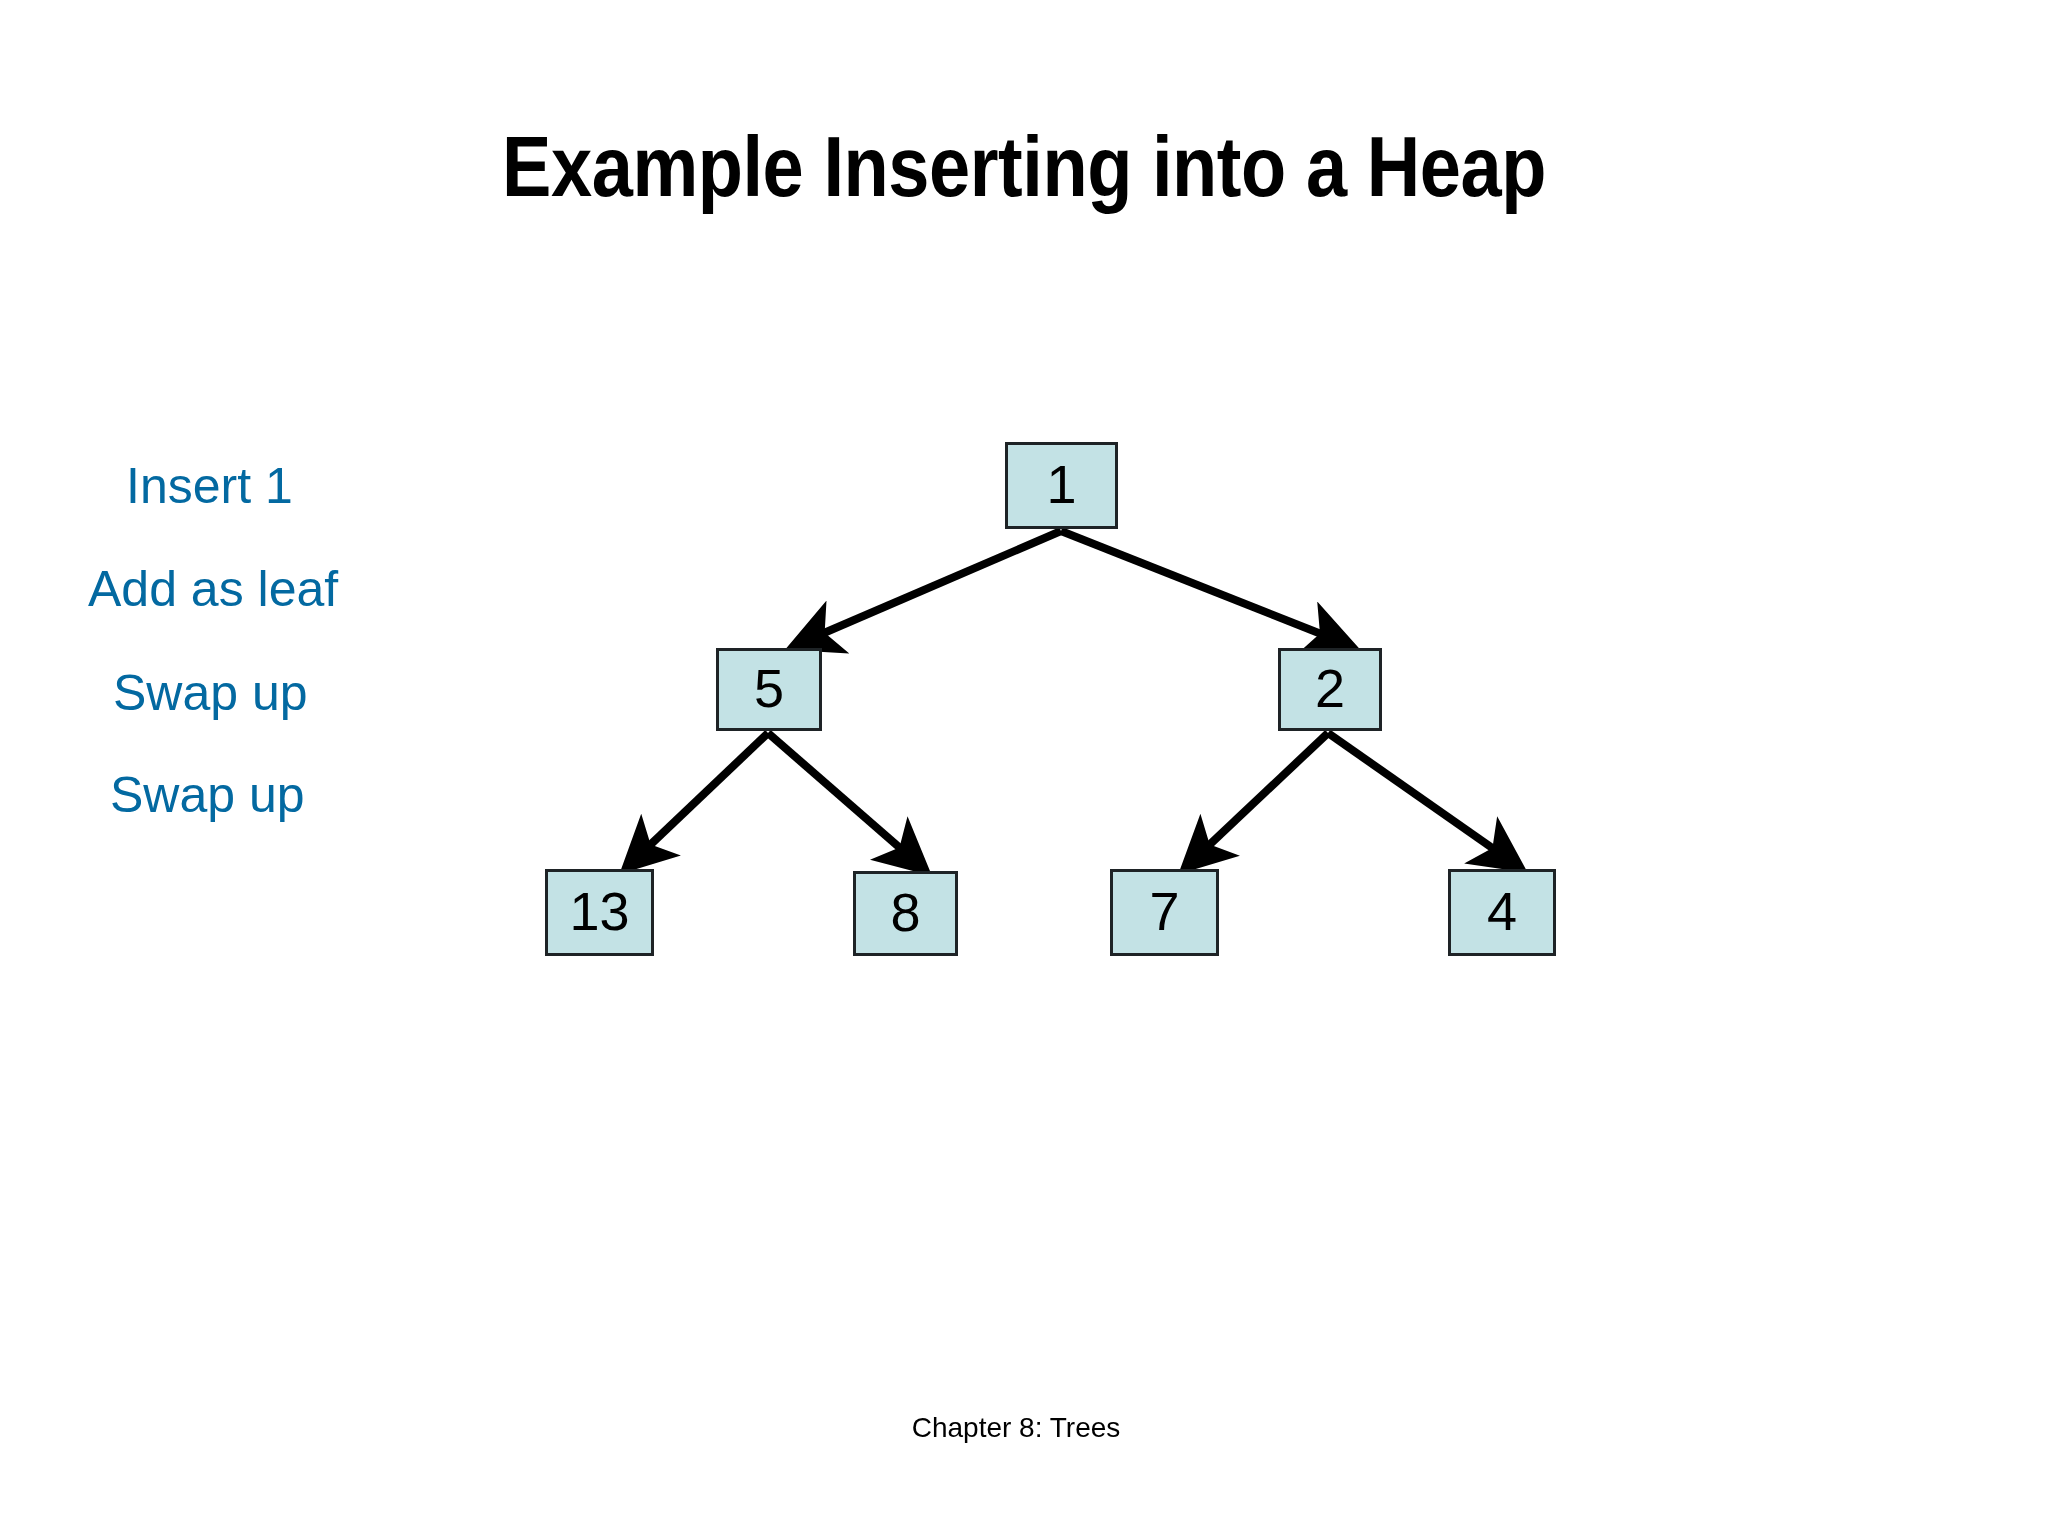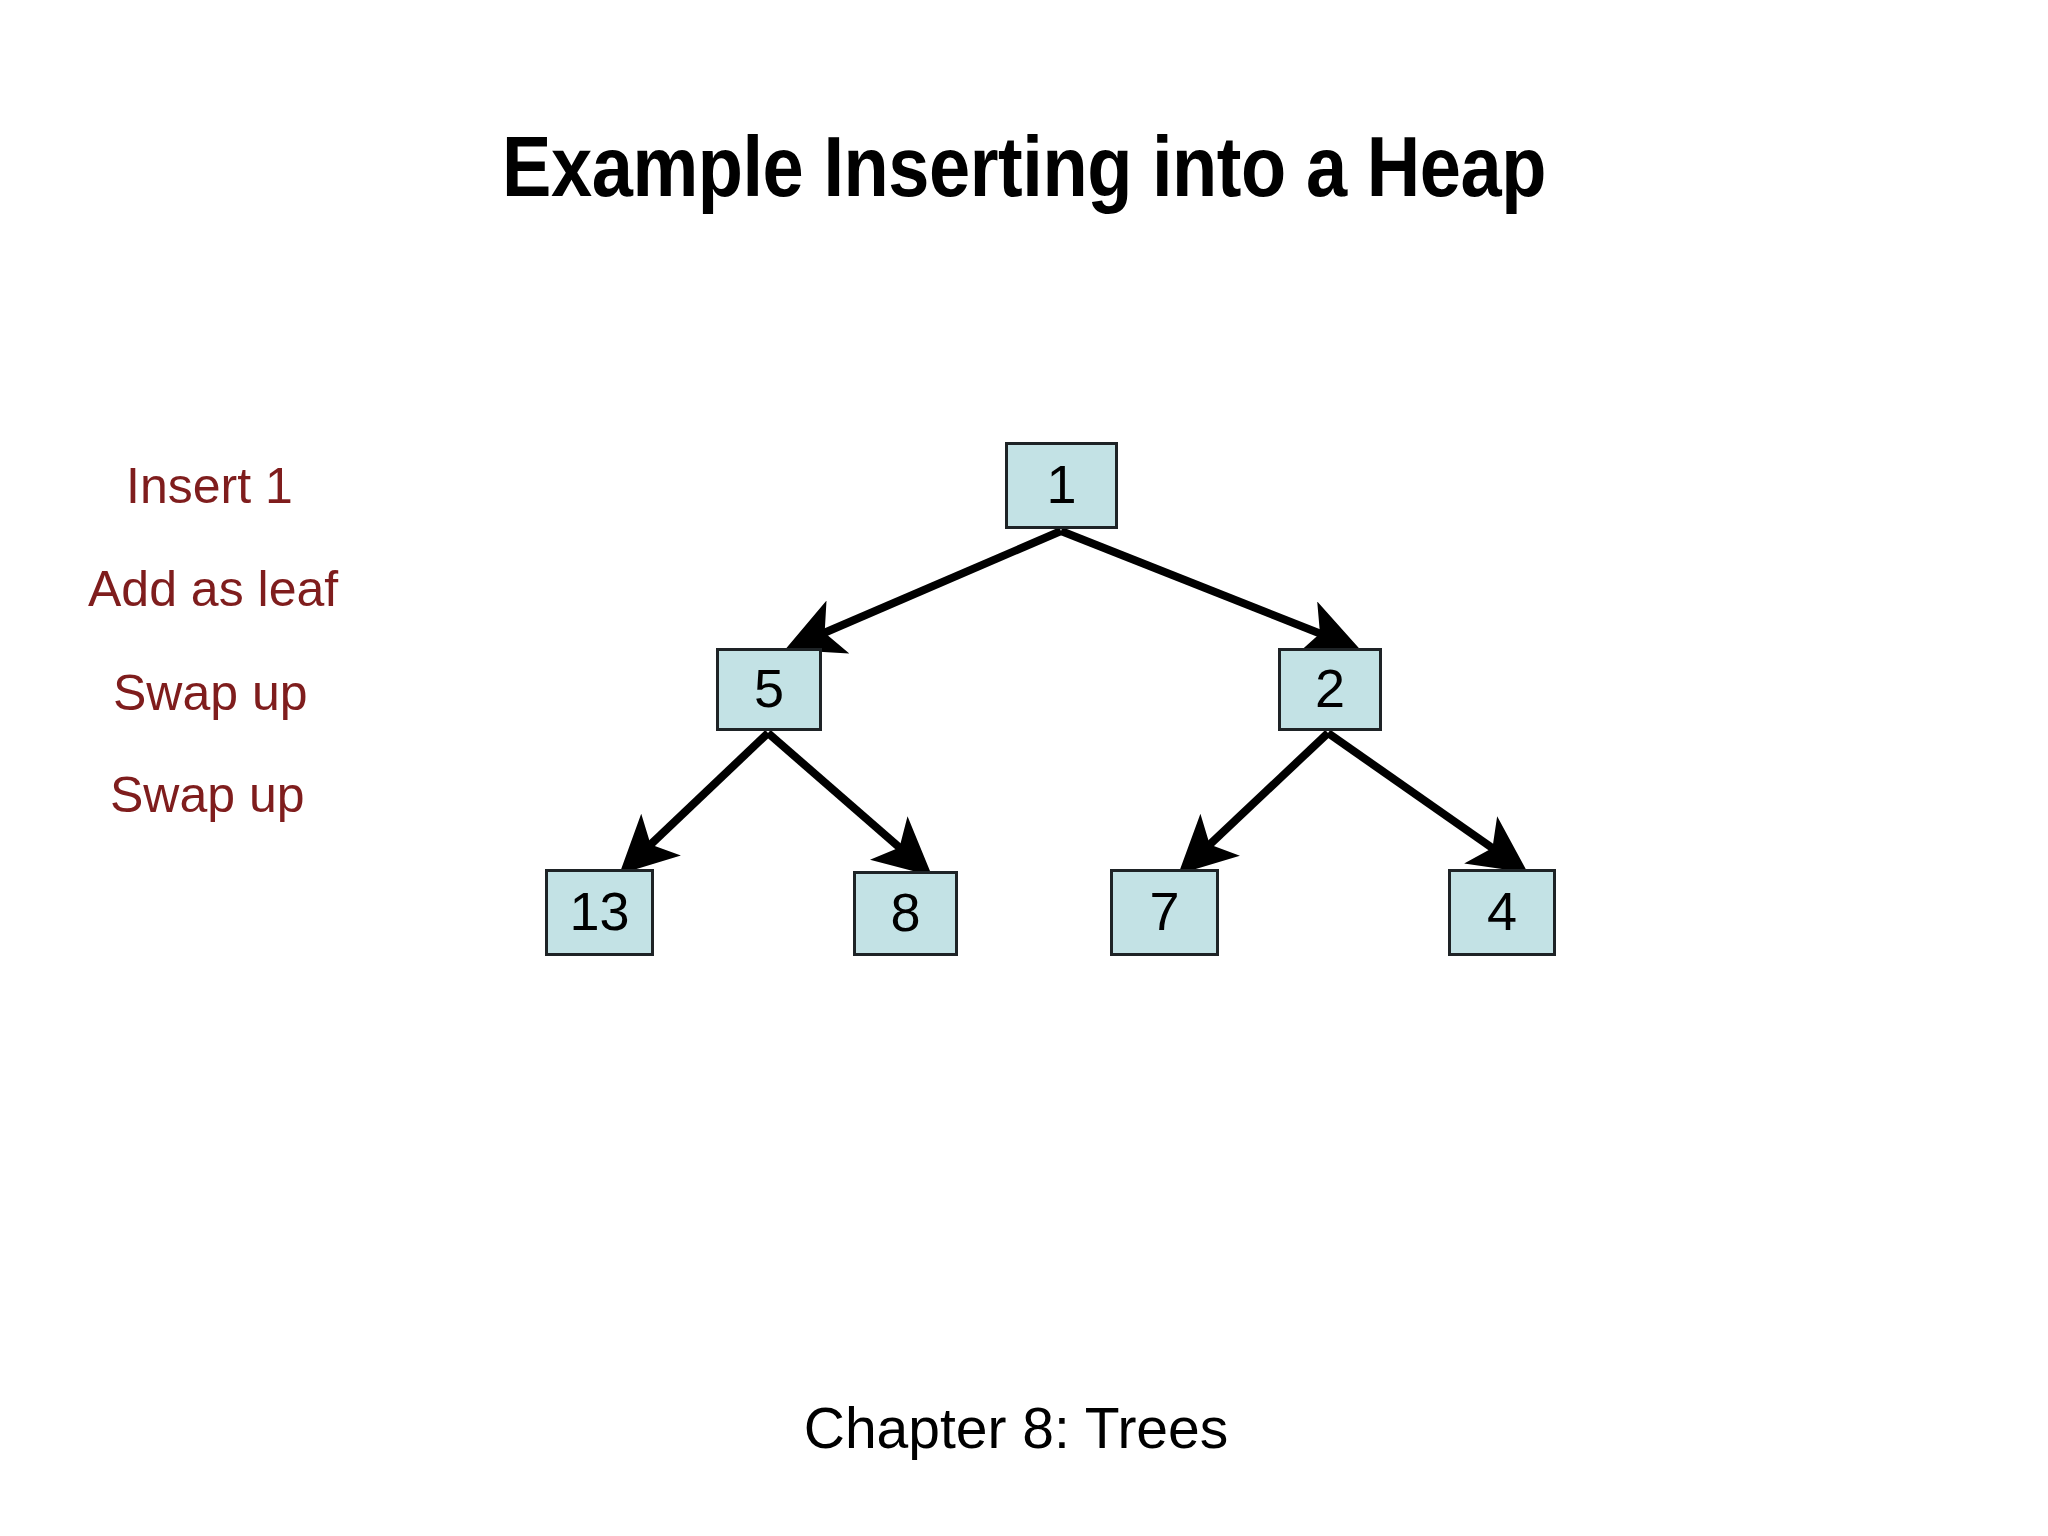--- a/index.html
+++ b/index.html
@@ -34,21 +34,21 @@
     white-space: nowrap;
   }
 
   
   .anno {
     position: absolute;
     font-family: "Liberation Sans", sans-serif;
     font-size: 50px;
     line-height: 56px;
     white-space: nowrap;
-    color: #7f1d1d;
+    color: #0369a1;
   }
   .anno.italic { }
 
   #anno-insert  { left: 126px; top: 458px; }
   #anno-leaf    { left: 88px;  top: 561px; }
   #anno-swap-1  { left: 113px; top: 665px; }
   #anno-swap-2  { left: 110px; top: 767px; }
 
   
   #tree-edges {
@@ -86,21 +86,21 @@
   #node-4  { left: 1448px; top: 869px; width: 108px;  height: 87px; }
 
   
   #footer-center {
     position: absolute;
     left: 0;
     top: 1402px;
     width: 2048px;
     text-align: center;
     font-family: "Liberation Sans", sans-serif;
-    font-size: 57px;
+    font-size: 28px;
     line-height: 52px;
     color: #000000;
   }
   
   #footer-center .footer-inner {
     display: inline-block;
     position: relative;
     left: -8px;
   }
   #footer-page {

